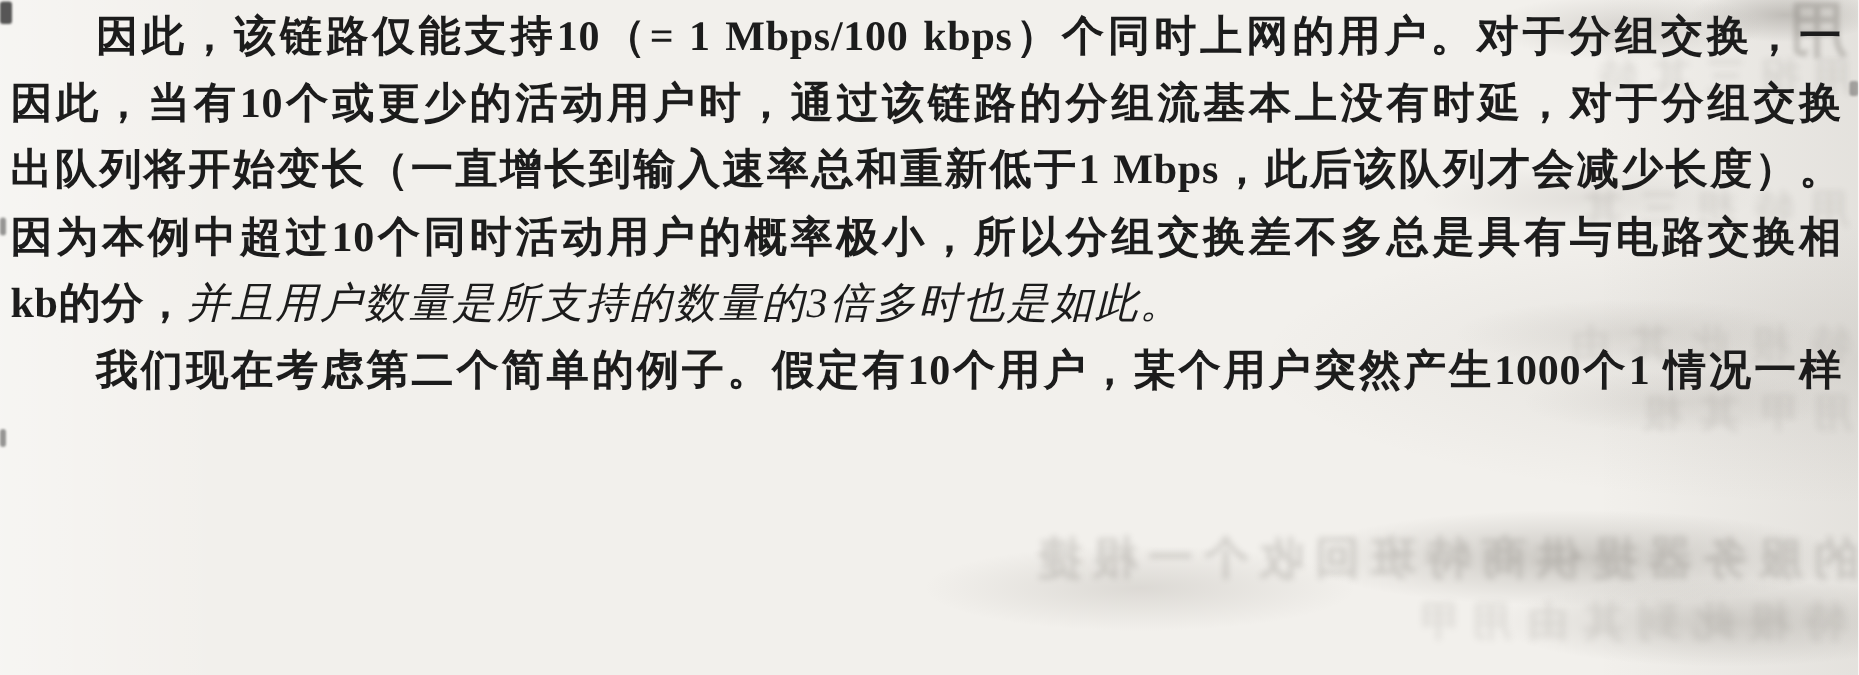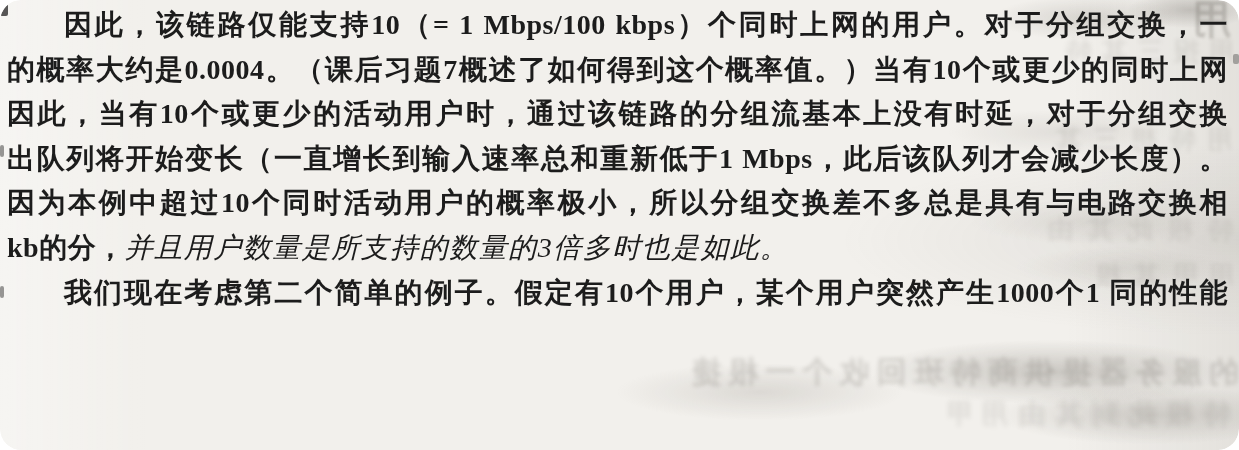--- a/index.html
+++ b/index.html
@@ -1,20 +1,20 @@
 <!DOCTYPE html>
 <html style="--bg: #f2f0ec; --ink: #1c1c1c; --ghost: #6b6760;"><head>
 <meta charset="utf-8">
 <style>
   :root{
     --bg:#f2f0ec;
     --ink:#1c1c1c;
     --ghost:#6b6760;
   }
-  *{margin:0;padding:0;box-sizing:border-box;border-radius:21px;}
+  *{margin:0;padding:0;box-sizing:border-box;}
   html,body{background:#ffffff;}
   .page{
     position:relative;
     width:1239px;
     height:450px;
     background:var(--bg);
     overflow:hidden;
     font-family:"Liberation Serif","DejaVu Serif",serif;
   }
   
@@ -88,21 +88,20 @@
   <div class="ghost" style="left:595px; top:352px; width:644px; font-size:30px; letter-spacing:7px; opacity:.24;">的服务器提供商特班回收个一根捷</div>
   <div class="ghost" style="left:830px; top:396px; width:400px; font-size:27px; letter-spacing:10px; opacity:.15; filter:blur(2.5px);">特根此到其由用甲</div>
 
   <div class="nub" style="left:0;top:1px;width:8px;height:15px;"></div>
   <div class="nub" style="left:0;top:145px;width:4px;height:12px;opacity:.6;"></div>
   <div class="nub" style="left:0;top:286px;width:4px;height:12px;opacity:.6;"></div>
   <div class="nub" style="left:1233px;top:54px;width:6px;height:10px;opacity:.45;"></div>
 
   <div class="textblock">
     <div class="line indent"><span>因此，该链路仅能支持10（= 1 Mbps/100 kbps）个同时上网的用户。对于分组交换，一</span><em></em></div>
-    <div class="line"><span>的概率大约是0.0004。（课后习题7概述了如何得到这个概率值。）当有10个或更少的同时上网</span><em></em></div>
     <div class="line"><span>因此，当有10个或更少的活动用户时，通过该链路的分组流基本上没有时延，对于分组交换</span><em></em></div>
     <div class="line"><span>出队列将开始变长（一直增长到输入速率总和重新低于1 Mbps，此后该队列才会减少长度）。</span><em></em></div>
     <div class="line"><span>因为本例中超过10个同时活动用户的概率极小，所以分组交换差不多总是具有与电路交换相</span><em></em></div>
     <div class="line short"><span>kb的分，</span><em>并且用户数量是所支持的数量的3倍多时也是如此。</em></div>
-    <div class="line indent"><span>我们现在考虑第二个简单的例子。假定有10个用户，某个用户突然产生1000个1 同的性能</span><em></em></div>
+    <div class="line indent"><span>我们现在考虑第二个简单的例子。假定有10个用户，某个用户突然产生1000个1 情况一样</span><em></em></div>
   </div>
 
 </div>
 
 </body></html>

